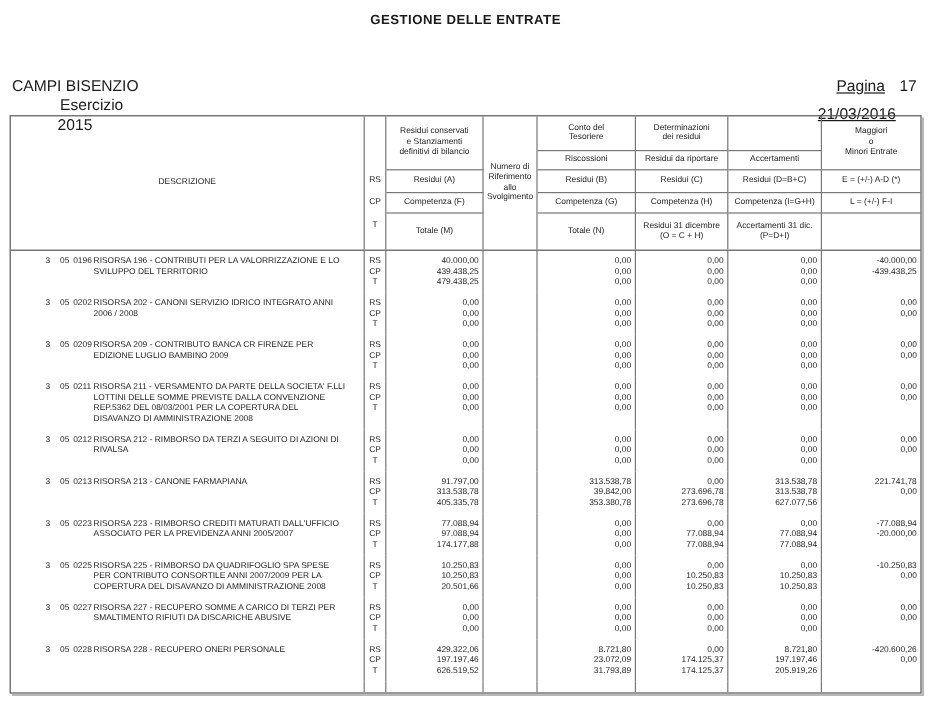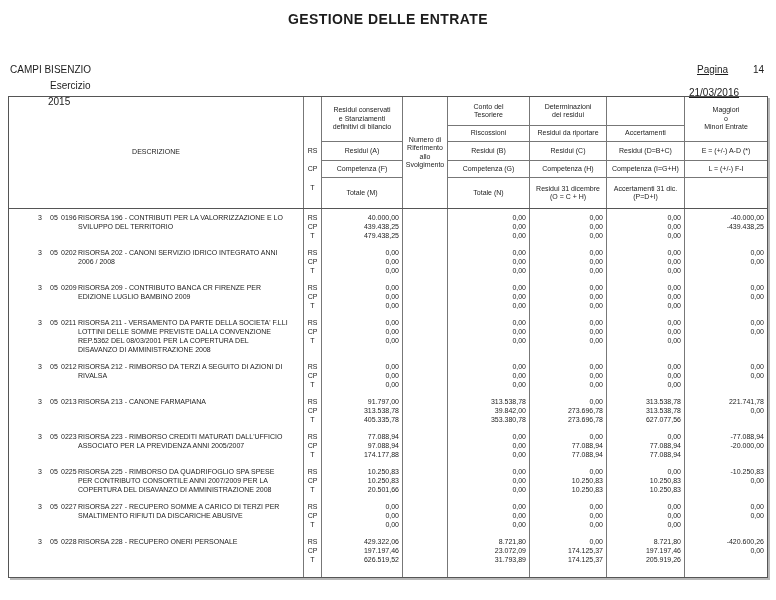--- a/index.html
+++ b/index.html
@@ -3,23 +3,23 @@
 <meta charset="utf-8">
 <style>
   html,body{margin:0;padding:0;background:#fff;}
   body{
     width:776px;height:600px;position:relative;overflow:hidden;
     font-family:"Liberation Sans","DejaVu Sans",sans-serif;
     color:#1c1c1c;-webkit-font-smoothing:antialiased;
   }
   .title{
     position:absolute;top:11px;left:0;width:776px;text-align:center;
-    font-size:14px;font-weight:bold;letter-spacing:.4px;
-  }
-  .meta{position:absolute;font-size:10px;}
+    font-size:11px;font-weight:bold;letter-spacing:.4px;
+  }
+  .meta{position:absolute;font-size:13px;}
   .m-entity{top:64px;left:10px;}
   .m-pagina{top:64px;left:697px;text-decoration:underline;}
   .m-pageno{top:64px;left:720px;width:44px;text-align:right;}
   .m-eserc{top:80px;left:10px;padding-left:40px;}
   .m-year{top:96px;left:48px;}
   .m-date{top:87px;left:664px;width:100px;text-align:center;text-decoration:underline;}
 
   
   .tbl{
     position:absolute;left:8px;top:96px;width:760px;height:482px;
@@ -68,21 +68,21 @@
   .filler{flex:1;}
   .filler .cell{height:100%;padding:0;}
 </style>
 </head>
 <body>
 
 <div class="title">GESTIONE DELLE ENTRATE</div>
 
 <div class="meta m-entity">CAMPI BISENZIO</div>
 <div class="meta m-pagina">Pagina</div>
-<div class="meta m-pageno">14</div>
+<div class="meta m-pageno">17</div>
 <div class="meta m-eserc">Esercizio</div>
 <div class="meta m-year">2015</div>
 <div class="meta m-date">21/03/2016</div>
 
 <div class="tbl">
 
   <div class="thead grid-cols">
     <div class="hc" style="grid-column:1;grid-row:1/6;">DESCRIZIONE</div>
 
     <div class="hc rst-h" style="grid-column:2;grid-row:1/6;">

